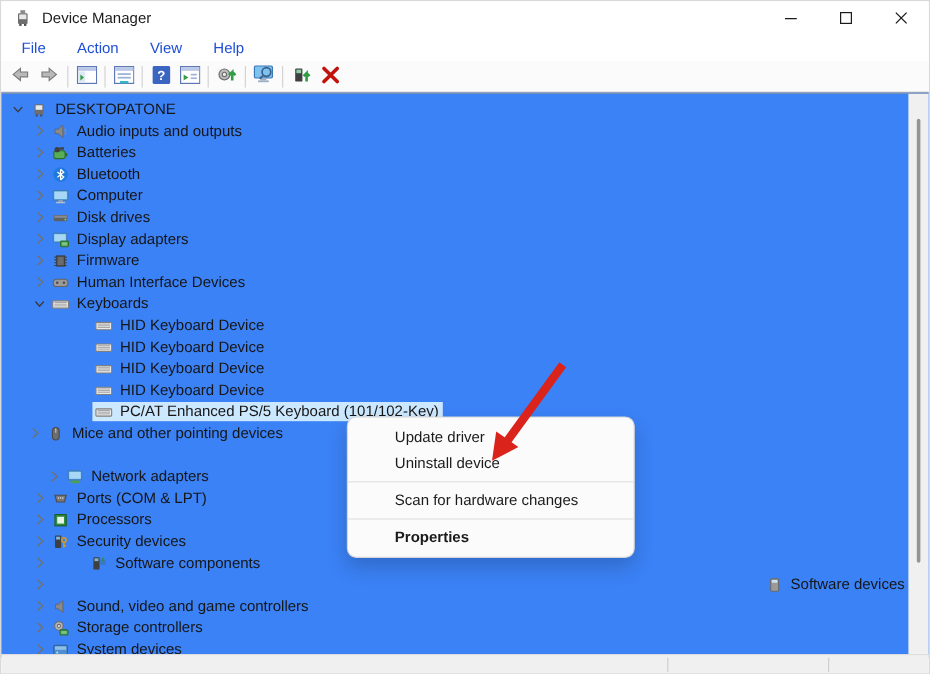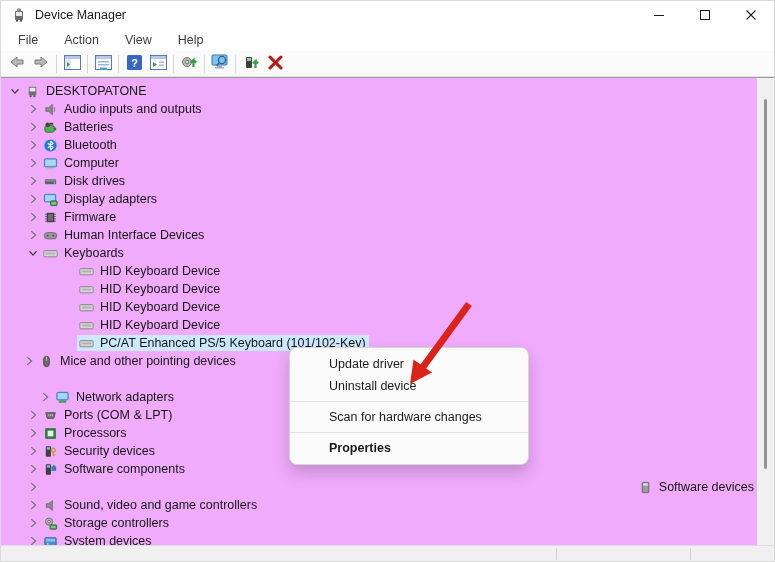--- a/index.html
+++ b/index.html
@@ -9,29 +9,29 @@
   
   .titlebar{height:28px;display:flex;align-items:center;background:#fff;}
   .app-icon{margin-left:10px;width:16px;height:16px;display:inline-flex;}
   .title{margin-left:8px;font-size:12.5px;color:#1b1b1b;}
   .win-controls{margin-left:auto;display:flex;height:100%;}
   .win-btn{width:46px;height:28px;border:none;background:transparent;display:flex;align-items:center;justify-content:center;padding:0;cursor:default;}
   .win-btn svg{display:block;}
 
   
   .menubar{height:22px;display:flex;align-items:center;background:#fff;padding-left:8px;}
-  .menu-item{font-size:12.5px;color:#404040;padding:2px 9px;margin-right:8px;}
+  .menu-item{font-size:12.5px;color:#1d4ed8;padding:2px 9px;margin-right:8px;}
 
   
   .toolbar{height:25px;display:flex;align-items:center;background:#fbfbfb;border-bottom:1px solid #e3e3e3;padding-left:4px;}
   .tb-btn{width:24px;height:22px;border:none;background:transparent;display:flex;align-items:center;justify-content:center;padding:0;}
   .tb-sep{width:1px;height:18px;background:#d4d4d4;margin:0 3px;}
 
   
-  .client{position:relative;height:470px;background:#f0abfc;border-top:1px solid #9a9a9a;overflow:hidden;}
+  .client{position:relative;height:470px;background:#3b82f6;border-top:1px solid #9a9a9a;overflow:hidden;}
   .tree{position:absolute;left:0;top:0;right:17px;bottom:0;padding-top:4px;overflow:hidden;}
   .tree-row{height:18px;display:flex;align-items:center;font-size:12.5px;color:#161616;white-space:nowrap;}
   .chev{width:16px;height:16px;flex:0 0 16px;display:inline-flex;align-items:center;justify-content:center;}
   .t-icon{width:15px;height:15px;flex:0 0 15px;display:inline-flex;align-items:center;justify-content:center;margin:0 3px 0 2px;}
   .t-label{padding:1px 3px;}
   .row-inner{display:flex;align-items:center;}
   .selected-bg{background:#cce8ff;}
 
   
   .vscroll{position:absolute;top:0;right:0;width:17px;bottom:0;background:#f0f0f0;}
@@ -501,21 +501,21 @@
                 <rect x="3" y="2.5" width="5.5" height="11" rx="0.8" fill="#3f3f3f"></rect>
                 <rect x="4" y="3.5" width="3.5" height="2.5" fill="#7fb4d8"></rect>
                 <circle cx="11" cy="6.5" r="2" fill="none" stroke="#c99a2e" stroke-width="1.4"></circle>
                 <line x1="11" y1="8.5" x2="11" y2="13" stroke="#c99a2e" stroke-width="1.4"></line>
                 <line x1="11" y1="11.5" x2="13" y2="11.5" stroke="#c99a2e" stroke-width="1.4"></line>
               </svg>
             </span>
             <span class="t-label">Security devices</span>
           </span>
         </div>
-        <div class="tree-row" style="padding-left: 24px;">
+        <div class="tree-row" style="padding-left: 24px; gap: 32px;">
           <span class="chev">
             <svg width="14" height="14" viewBox="0 0 16 16">
               <path d="M6 3.5 L11 8 L6 12.5" stroke="#707070" stroke-width="1.3" fill="none"></path>
             </svg>
           </span>
           <span class="row-inner">
             <span class="t-icon">
               <svg width="15" height="15" viewBox="0 0 16 16">
                 <rect x="3" y="2.5" width="5.5" height="11" rx="0.8" fill="#3f3f3f"></rect>
                 <rect x="4" y="3.5" width="3.5" height="2.5" fill="#7fb4d8"></rect>

